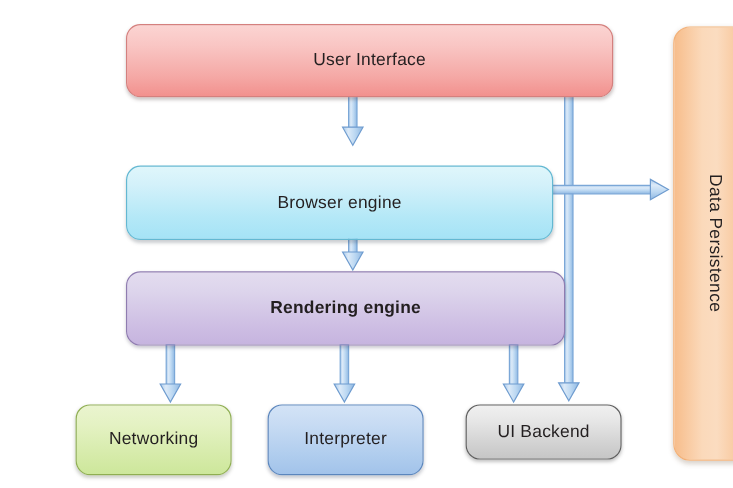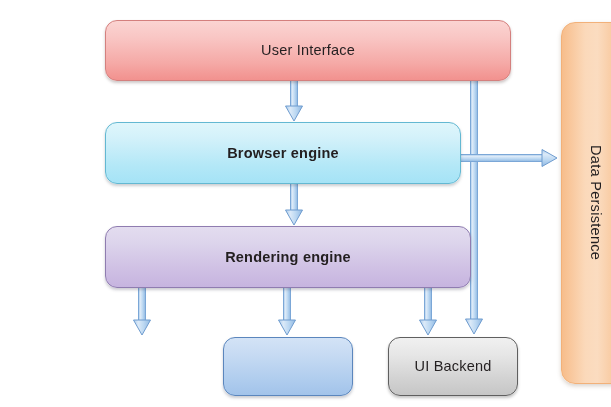--- a/index.html
+++ b/index.html
@@ -38,26 +38,25 @@
   .node-ui {
     left: 62px;  top: 20px;
     width: 406px; height: 61px;
     background: linear-gradient(to bottom, #fbd4d2 0%, #f9c6c4 28%, #f5a9a6 72%, #f2918e 100%);
     border: 1.3px solid #d4807e;
     box-shadow: 0 2px 3px rgba(90,70,70,0.30);
   }
 
   
   .node-browser {
-    left: 62px;  top: 122px;
+    left: 62px;  top: 138px;
     width: 356px; height: 62px;
     background: linear-gradient(to bottom, #dff6fb 0%, #d3f1fa 25%, #b4e8f7 70%, #a5e3f6 100%);
     border: 1.3px solid #63b8d2;
     box-shadow: 0 2px 3px rgba(70,80,90,0.28);
-    font-weight: bold;
   }
 
   
   .node-rendering {
     left: 62px;  top: 226px;
     width: 366px; height: 62px;
     background: linear-gradient(to bottom, #e3dcef 0%, #ddd5ec 25%, #cfc0e4 70%, #c6b4df 100%);
     border: 1.3px solid #8f7cb0;
     box-shadow: 0 2px 3px rgba(70,65,90,0.28);
     font-weight: bold;
@@ -78,21 +77,21 @@
     width: 130px; height: 59px;
     background: linear-gradient(to bottom, #d3e3f6 0%, #c7dbf3 28%, #b0cdee 72%, #a2c3ea 100%);
     border: 1.3px solid #5b86bd;
     box-shadow: 0 2px 3px rgba(60,70,90,0.28);
   }
   .node-js .stack { display: block; }
 
   
   .node-uibackend {
     left: 345px; top: 337px;
-    width: 130px; height: 59px;
+    width: 130px; height: 46px;
     background: linear-gradient(to bottom, #f0f0f0 0%, #e6e6e6 30%, #d2d2d2 72%, #c6c6c6 100%);
     border: 1.5px solid #5f5f5f;
     box-shadow: 0 2px 3px rgba(60,60,60,0.30);
   }
 
   
   .node-data {
     left: 518px; top: 22px;
     width: 70px; height: 362px;
     border-radius: 14px;
@@ -195,23 +194,27 @@
   </div>
 
   <div class="node node-browser">
     <span>Browser engine</span>
   </div>
 
   <div class="node node-rendering">
     <span>Rendering engine</span>
   </div>
 
+  <div class="node node-networking">
+    <span>Networking</span>
+  </div>
 
   <div class="node node-js">
     <span class="stack">
+      <span class="stack">Interpreter</span>
     </span>
   </div>
 
   <div class="node node-uibackend">
     <span>UI Backend</span>
   </div>
 
   <div class="node node-data">
     <span class="vtext">Data Persistence</span>
   </div>

